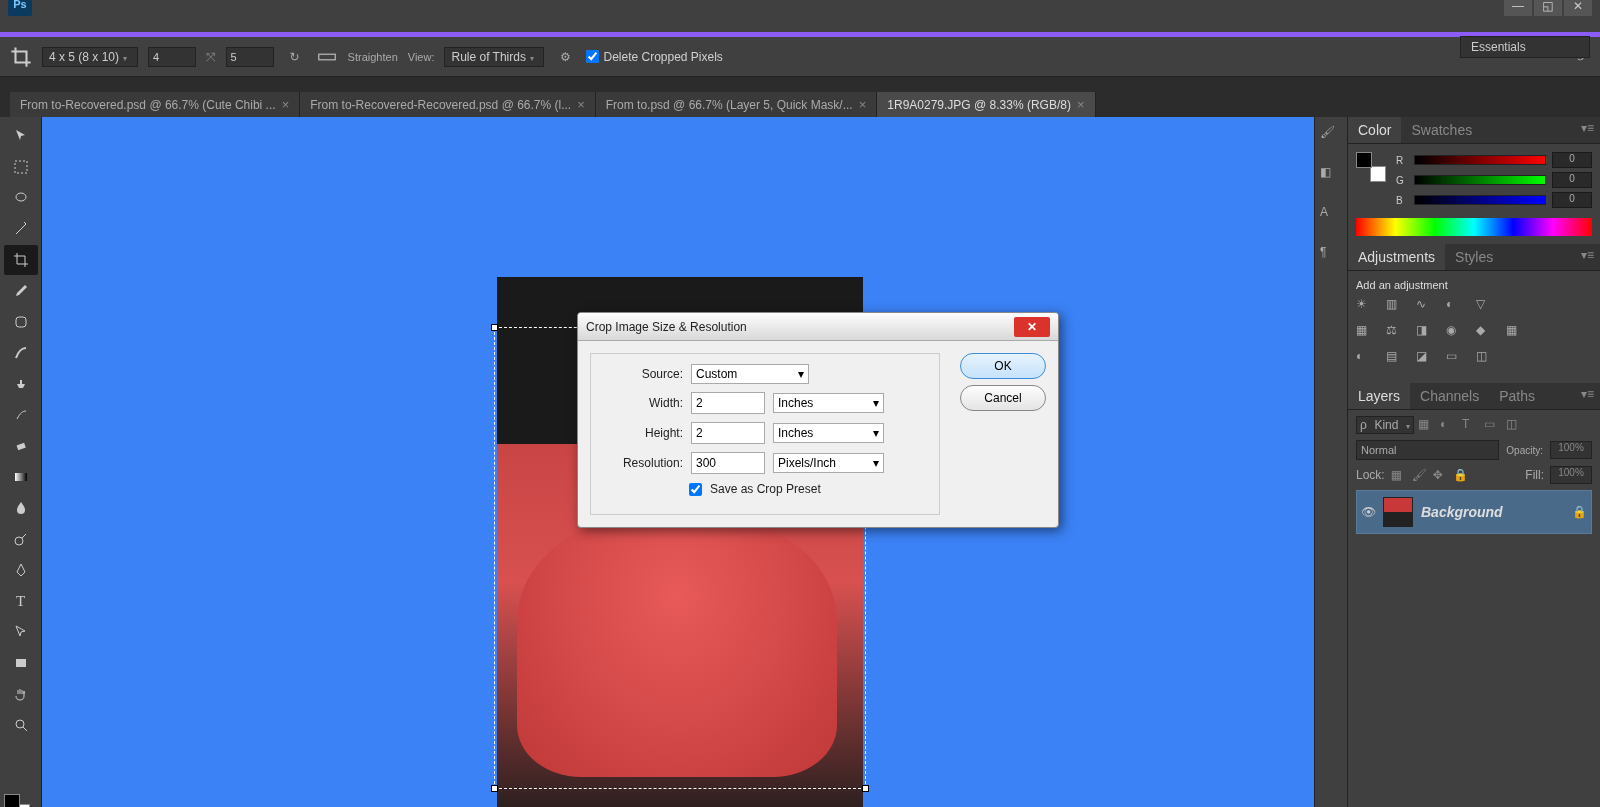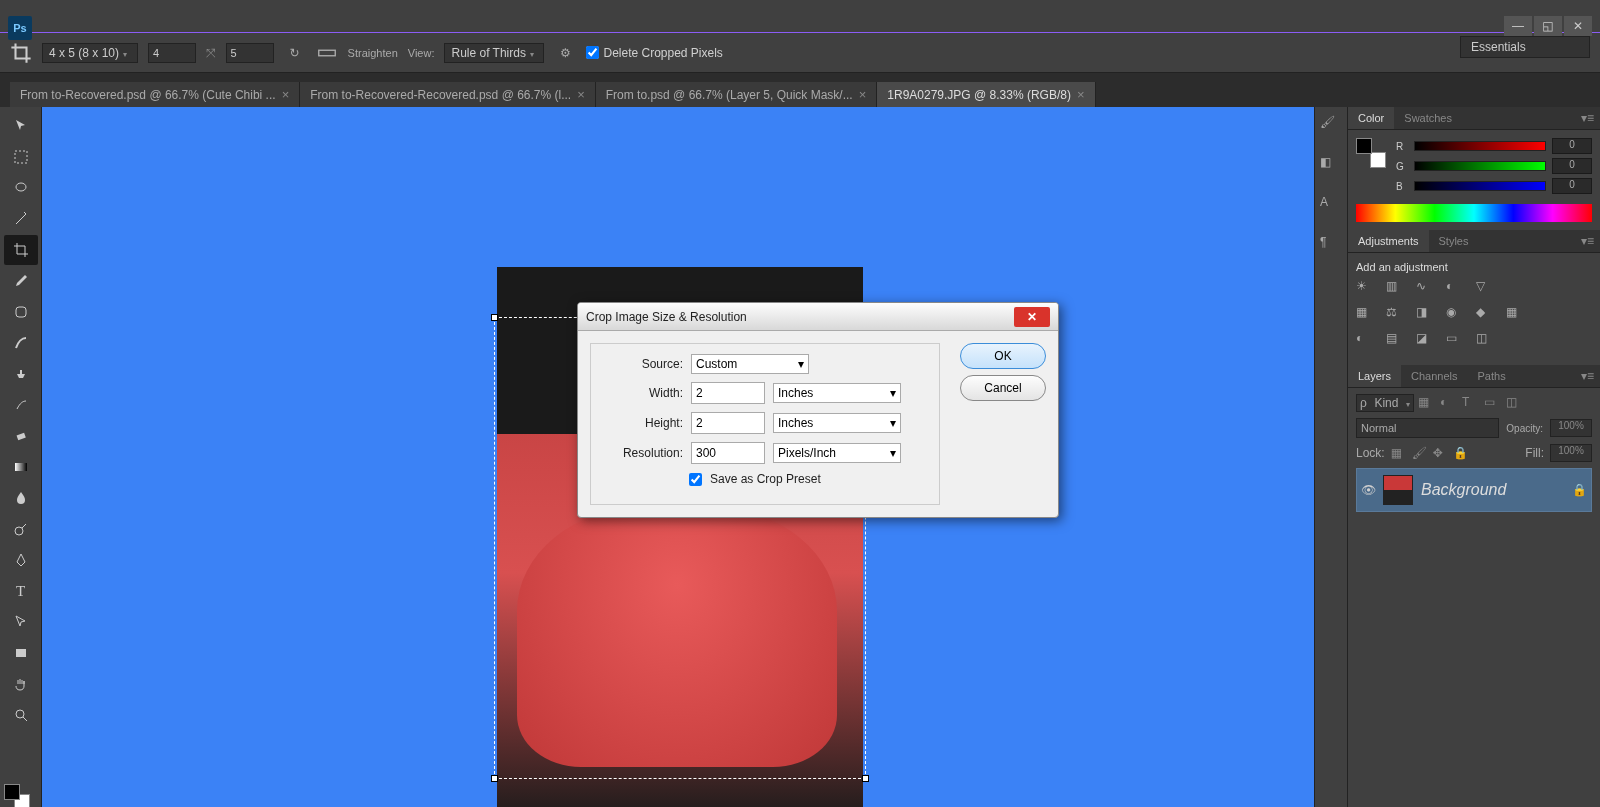--- a/index.html
+++ b/index.html
@@ -1,36 +1,36 @@
 <!DOCTYPE html>
 <html><head>
 <meta charset="utf-8">
 <style>
 * { margin: 0; padding: 0; box-sizing: border-box; font-family: Tahoma, sans-serif; font-size: 12px; }
 body { background: #404040; width: 1600px; height: 807px; overflow: hidden; color: #d0d0d0; }
 
 
-.menubar { height: 30px; background: #404040; display: flex; align-items: flex-start; padding: 16px 8px; border-bottom: 1px solid #8b5cf6; }
+.menubar { height: 30px; background: #404040; display: flex; align-items: flex-end; padding: 16px 8px; border-bottom: 5px solid #8b5cf6; }
 .ps-logo { width: 24px; height: 24px; background: #0a3a5e; color: #7bc9ff; font-weight: bold; display: flex; align-items: center; justify-content: center; font-size: 11px; margin-right: 10px; border-radius: 2px; }
 .menu-item { padding: 6px 12px; cursor: pointer; color: #d0d0d0; }
 .win-controls { margin-left: auto; display: flex; gap: 2px; }
 .win-btn { width: 28px; height: 20px; background: #555; display: flex; align-items: center; justify-content: center; color: #ccc; }
 
 
 .options-bar { height: 40px; background: #404040; display: flex; align-items: center; padding: 0 10px; gap: 10px; border-bottom: 1px solid #222; }
 .opt-crop-icon { width: 22px; height: 22px; }
 .opt-select { background: #333; border: 1px solid #222; color: #ccc; padding: 2px 6px; height: 20px; display: flex; align-items: center; gap: 4px; font-size: 11px; }
 .opt-input { width: 48px; background: #333; border: 1px solid #222; color: #ccc; padding: 2px 4px; height: 20px; font-size: 11px; }
 .opt-x { color: #888; }
 .opt-icon { width: 22px; height: 22px; display: flex; align-items: center; justify-content: center; color: #aaa; }
 .opt-label { color: #aaa; font-size: 11px; }
 .opt-check { display: flex; align-items: center; gap: 4px; }
 
 
-.tab-bar { height: 34px; background: #2c2c2c; display: flex; align-items: flex-end; padding: 0 10px; overflow: hidden; }
+.tab-bar { height: 40px; background: #2c2c2c; display: flex; align-items: flex-end; padding: 0 10px; overflow: hidden; }
 .doc-tab { padding: 5px 10px; background: #3a3a3a; color: #aaa; font-size: 11px; display: flex; align-items: center; gap: 6px; border-right: 1px solid #222; white-space: nowrap; }
 .doc-tab.active { background: #4a4a4a; color: #ddd; }
 .tab-close { color: #888; font-size: 13px; }
 
 
 .workspace-bar { position: absolute; top: 36px; right: 10px; }
 .workspace-select { background: #333; border: 1px solid #222; color: #ccc; padding: 3px 10px; width: 130px;}
 
 
 .main-area { display: flex; height: calc(100% - 96px); }
@@ -50,34 +50,34 @@
 
 
 .dialog { position: absolute; top: 195px; left: 535px; width: 482px; background: #f0f0f0; border: 1px solid #888; box-shadow: 3px 3px 12px rgba(0,0,0,0.5); border-radius: 4px; overflow: hidden; }
 .dlg-title { height: 28px; background: linear-gradient(to bottom, #fdfdfd, #d8d8d8); display: flex; align-items: center; padding: 0 8px; color: #222; font-size: 12px; border-bottom: 1px solid #aaa; }
 .dlg-close { margin-left: auto; width: 36px; height: 20px; background: #d9332b; color: #fff; display: flex; align-items: center; justify-content: center; border-radius: 2px; font-weight: bold; }
 .dlg-body { padding: 12px; display: flex; gap: 20px; }
 .dlg-fields { flex: 1; border: 1px solid #ccc; padding: 10px 12px; background: #f0f0f0; }
 .dlg-row { display: flex; align-items: center; gap: 8px; margin-bottom: 8px; }
 .dlg-lbl { width: 80px; text-align: right; color: #222; }
 .dlg-input { width: 74px; border: 1px solid #aaa; background: #fff; padding: 3px 4px; color: #000; font-size: 12px; }
-.dlg-select { width: 128px; border: 1px solid #aaa; background: #fff; padding: 2px 4px; color: #000; font-size: 12px; display: flex; justify-content: space-between; align-items: center; }
+.dlg-select { width: 111px; border: 1px solid #aaa; background: #fff; padding: 2px 4px; color: #000; font-size: 12px; display: flex; justify-content: space-between; align-items: center; }
 .dlg-select-sm { width: 118px; }
 .dlg-btns { display: flex; flex-direction: column; gap: 6px; }
 .dlg-btn { width: 86px; height: 26px; border: 1px solid #888; background: linear-gradient(#fdfdfd,#e4e4e4); color: #000; display: flex; align-items: center; justify-content: center; border-radius: 13px; }
 .dlg-btn.primary { border: 1px solid #3b8dd9; background: linear-gradient(#e8f3fd,#c5e2fb); }
 
 
 .mini-col { width: 34px; background: #404040; border-right: 1px solid #222; border-left: 1px solid #222; display: flex; flex-direction: column; align-items: center; padding: 8px 0; gap: 18px; }
 .mini-icon { width: 22px; height: 22px; color: #aaa; }
 
 
 .panels { width: 252px; background: #404040; display: flex; flex-direction: column; }
 .panel-tabset { display: flex; background: #333; border-bottom: 1px solid #222; }
-.panel-tab { padding: 5px 10px; font-size: 11px; color: #888; }
+.panel-tab { padding: 5px 10px; font-size: 14px; color: #888; }
 .panel-tab.active { background: #404040; color: #ddd; }
 .panel-menu { margin-left: auto; padding: 4px 6px; color: #888;}
 
 .color-panel { padding: 8px; }
 .color-slider-row { display: flex; align-items: center; gap: 6px; margin-bottom: 4px;}
 .color-letter { width: 12px; color: #ccc; font-size: 10px; }
 .slider { flex: 1; height: 10px; border: 1px solid #222; position: relative; }
 .slider.red { background: linear-gradient(to right,#000,#f00); }
 .slider.green { background: linear-gradient(to right,#000,#0f0); }
 .slider.blue { background: linear-gradient(to right,#000,#00f); }
@@ -95,21 +95,21 @@
 .lf-icon { width: 18px; height: 16px; color: #888; }
 .blend-row { display: flex; align-items: center; gap: 7px; margin-bottom: 6px; }
 .blend-select { flex: 1; height: 20px; background: #333; border: 1px solid #222; padding: 2px 4px; font-size: 11px; color: #aaa; display: flex; align-items: center;}
 .blend-lbl { font-size: 10px; color: #aaa; }
 .blend-val { width: 42px; height: 18px; background: #333; border: 1px solid #222; font-size: 10px; text-align: center; color: #888;}
 .lock-row { display: flex; align-items: center; gap: 6px; margin-bottom: 6px; font-size: 10px; color: #aaa; }
 .lock-ic { width: 15px; height: 15px; color: #888; }
 .layer-row { display: flex; align-items: center; gap: 8px; padding: 6px 4px; background: #4a6a8a; border: 1px solid #5a7a9a; }
 .eye-ic { width: 14px; height: 14px; }
 .layer-thumb { width: 30px; height: 30px; background: linear-gradient(#c93838 50%, #222 50%); border: 1px solid #222;}
-.layer-name { font-style: italic; color: #ddd; font-size: 16px; }
+.layer-name { font-style: italic; color: #ddd; font-size: 14px; font-weight: bold; }
 .lock-small { margin-left: auto; color: #aaa; }
 
 .fg-bg { margin-top: auto; padding: 4px; }
 .fg-bg-sw { position: relative; width: 26px; height: 26px; }
 .fg-sw { position: absolute; width: 16px; height: 16px; background: #000; border: 1px solid #888; top:0; left:0;}
 .bg-sw { position: absolute; width: 16px; height: 16px; background: #fff; border: 1px solid #888; bottom:0; right:0;}
 
 .arrow-down::after { content: '▾'; font-size: 8px; color: #888; }
 </style>
 </head>

